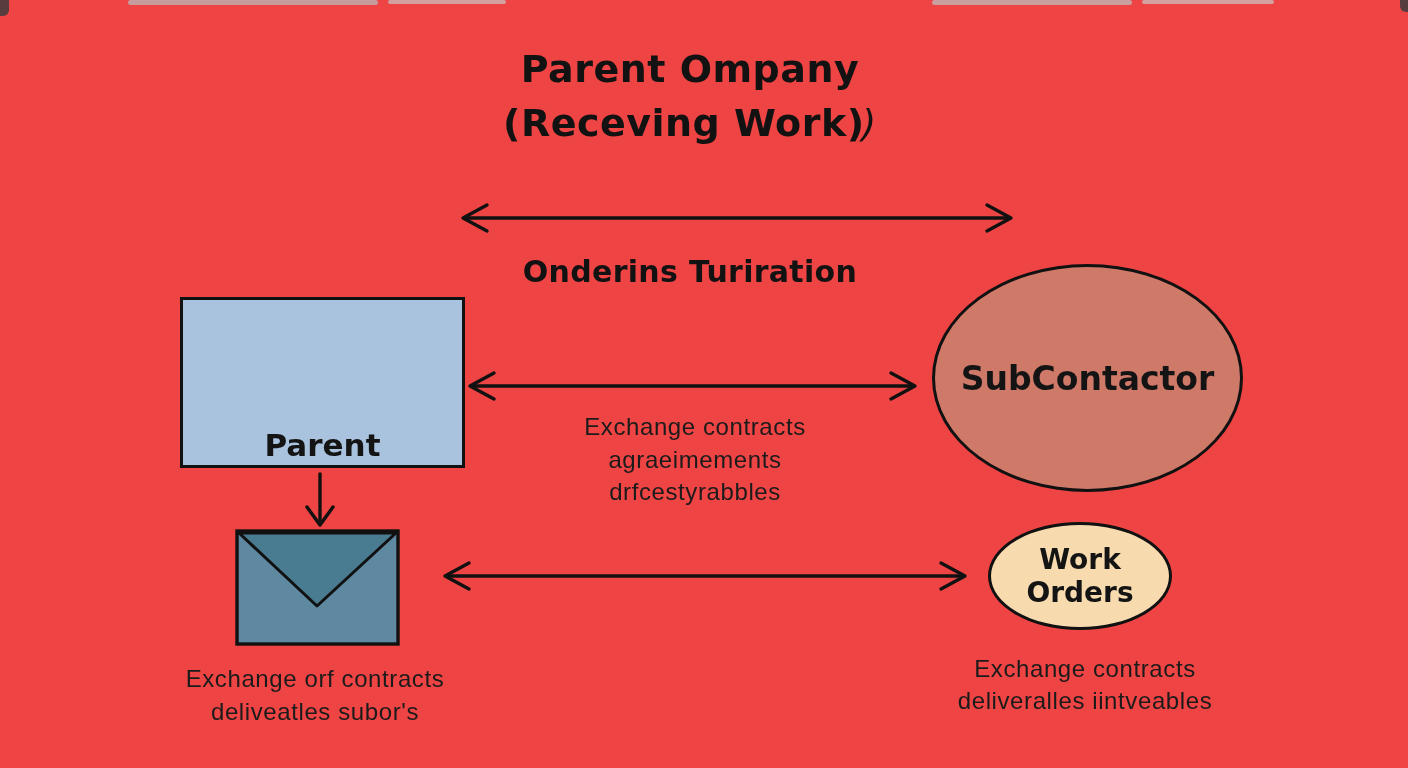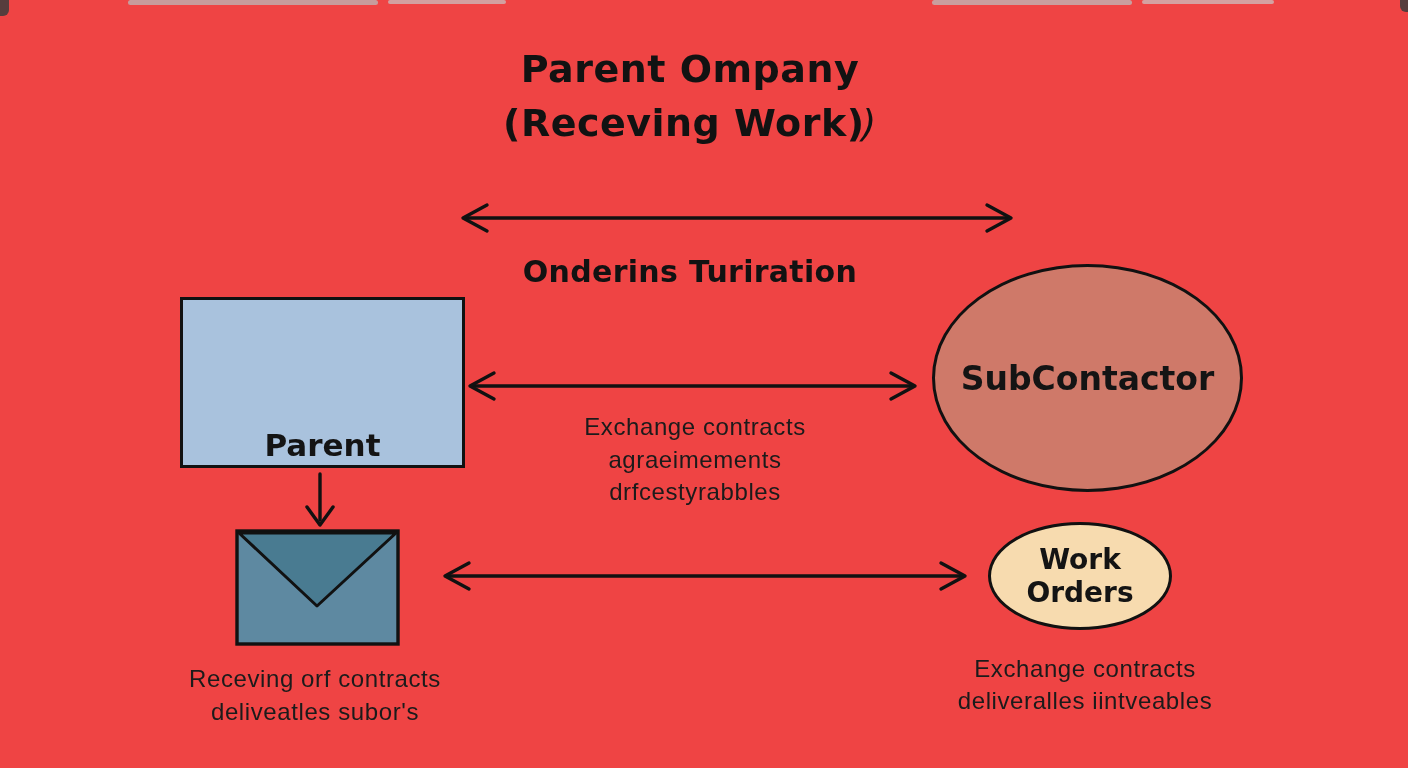--- a/index.html
+++ b/index.html
@@ -180,21 +180,21 @@
 
   <div class="lbl bold lbl-top-arrow">Onderins Turiration</div>
 
   <div class="lbl lbl-mid-arrow">
     <div>Exchange contracts</div>
     <div>agraeimements</div>
     <div>drfcestyrabbles</div>
   </div>
 
   <div class="lbl lbl-bottom-left">
-    <div>Receving orf contracts</div>
+    <div>Exchange orf contracts</div>
     <div>deliveatles subor's</div>
   </div>
 
   <div class="lbl lbl-bottom-right">
     <div>Exchange contracts</div>
     <div>deliveralles iintveables</div>
   </div>
 
 </div>
 

